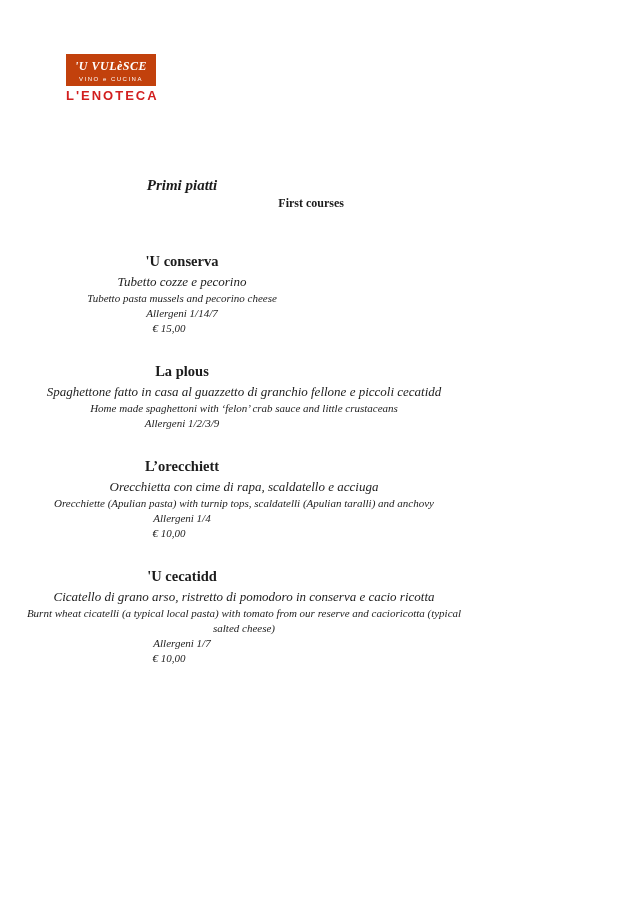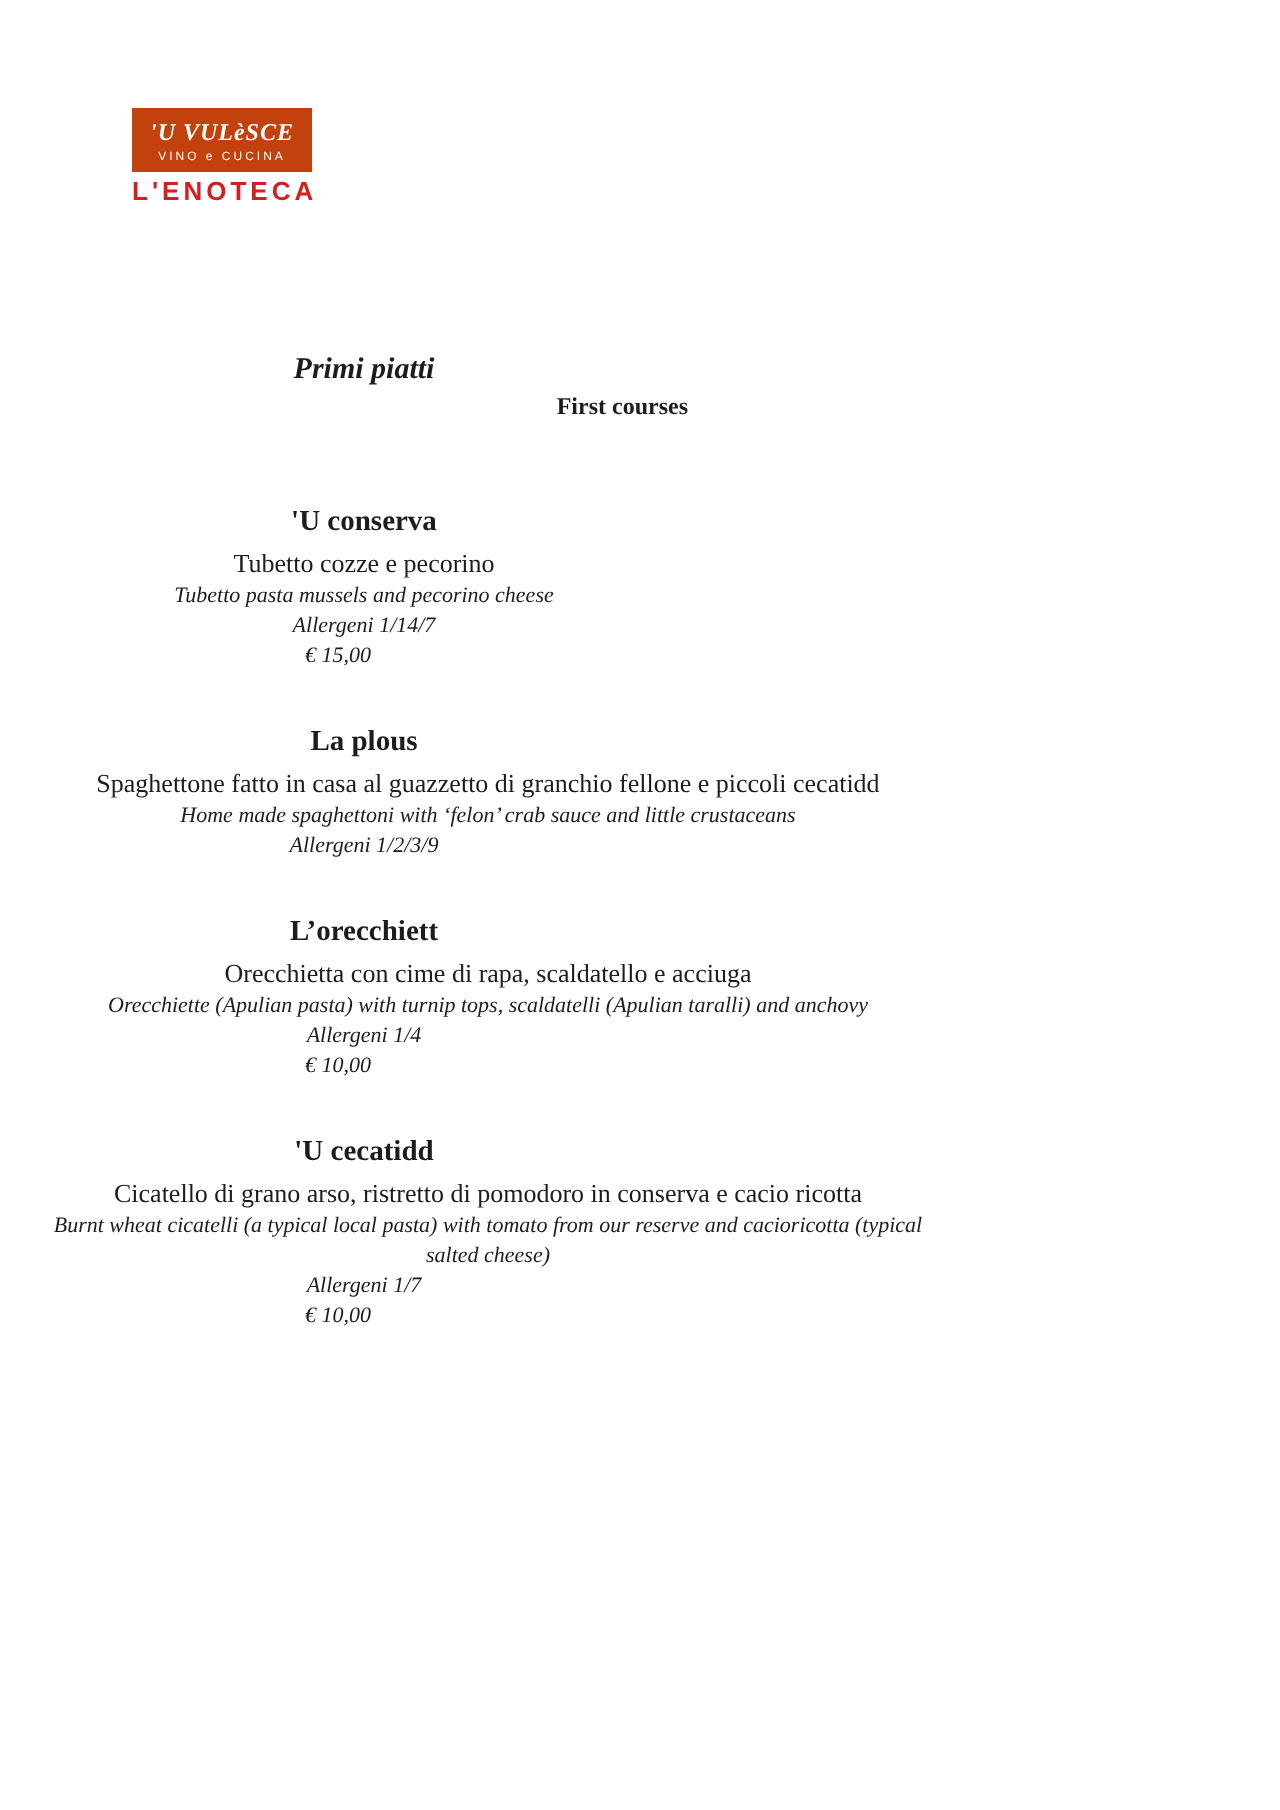--- a/index.html
+++ b/index.html
@@ -58,21 +58,21 @@
   .line { text-align: center; }
   .narrow { padding-right: 124px; }
 
   .sec-it { font-size: 15px; font-style: italic; font-weight: bold; line-height: 20px; }
   .sec-en { font-size: 12px; font-weight: bold; line-height: 17px; text-align: right; }
 
   .dishes { margin-top: 40px; }
   .dish + .dish { margin-top: 26px; }
 
   .name   { font-size: 14.5px; font-weight: bold; line-height: 19px; margin-bottom: 2px; }
-  .desc-it{ font-size: 13px; line-height: 18px; }
+  .desc-it{ font-size: 13px; font-style: italic; line-height: 18px; }
   .desc-en{ font-size: 11px; font-style: italic; line-height: 15px; }
   .allerg { font-size: 11px; font-style: italic; line-height: 15px; }
   .price  { font-size: 11px; font-style: italic; line-height: 15px; padding-right: 150px; }
 
   
   .dish-first .desc-it, .dish-first .desc-en { padding-right: 124px; }
 </style>
 </head>
 <body>
 

